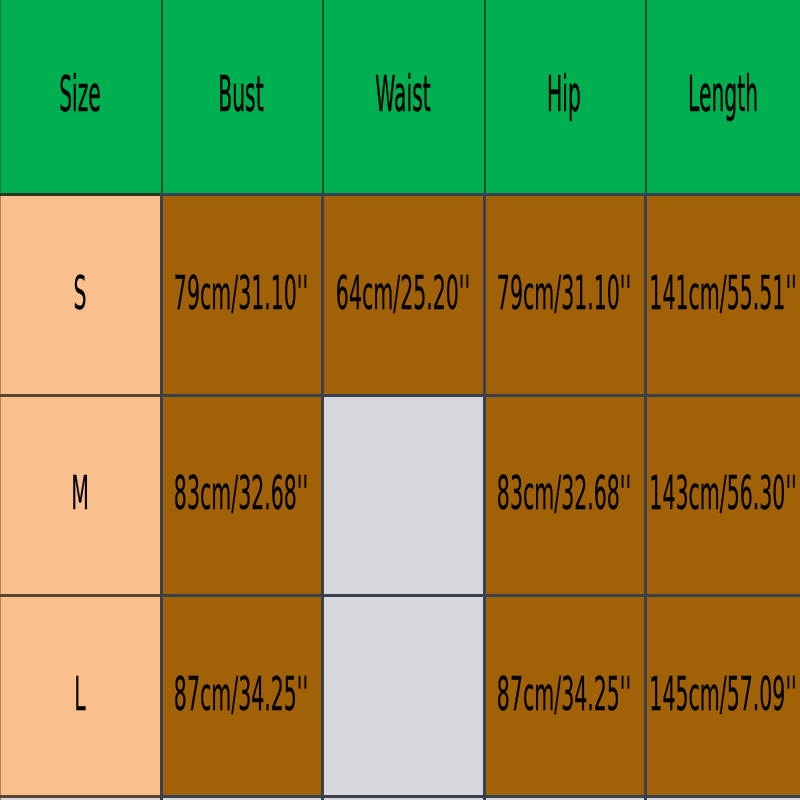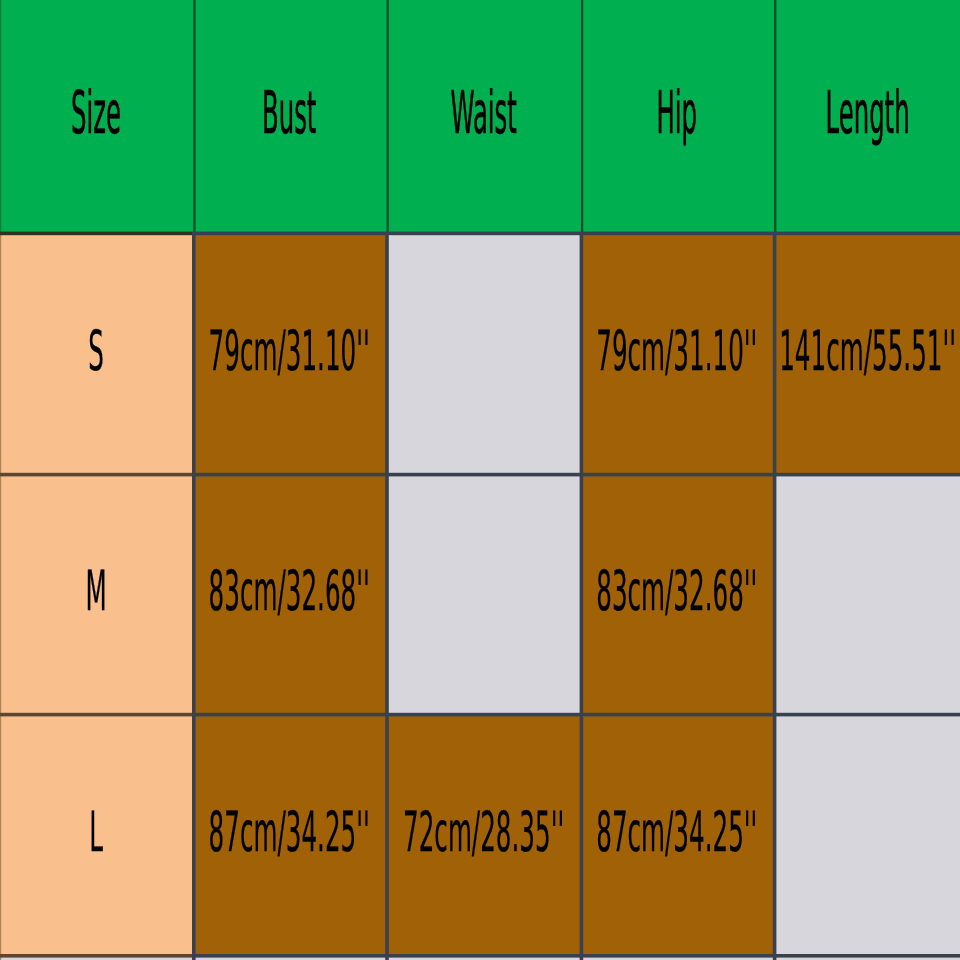--- a/index.html
+++ b/index.html
@@ -37,46 +37,52 @@
     </div>
   <div class="cell hdr" style="left:645px;top:-2px;width:156px;height:196.5px;">
       <span class="txt">Length</span>
     </div>
   <div class="cell sz" style="left:0px;top:194.5px;width:160.5px;height:200.75px;">
       <span class="txt">S</span>
     </div>
   <div class="cell dt" style="left:160.5px;top:194.5px;width:161.5px;height:200.75px;">
       <span class="txt">79cm/31.10''</span>
     </div>
+  <div class="cell dt" style="left:322px;top:194.5px;width:161.5px;height:200.75px;">
+      <span class="txt">64cm/25.20''</span>
+    </div>
   <div class="cell dt" style="left:483.5px;top:194.5px;width:161.5px;height:200.75px;">
       <span class="txt">79cm/31.10''</span>
     </div>
   <div class="cell dt" style="left:645px;top:194.5px;width:156px;height:200.75px;text-decoration:underline;">
       <span class="txt">141cm/55.51''</span>
     </div>
   <div class="cell sz" style="left:0px;top:395.25px;width:160.5px;height:200.0px;">
       <span class="txt">M</span>
     </div>
   <div class="cell dt" style="left:160.5px;top:395.25px;width:161.5px;height:200.0px;">
       <span class="txt">83cm/32.68''</span>
     </div>
   <div class="cell dt" style="left:483.5px;top:395.25px;width:161.5px;height:200.0px;">
       <span class="txt">83cm/32.68''</span>
     </div>
+  <div class="cell dt" style="left:645px;top:395.25px;width:156px;height:200.0px;">
+      <span class="txt">143cm/56.30''</span>
+    </div>
   <div class="cell sz" style="left:0px;top:595.75px;width:160.5px;height:200.0px;">
       <span class="txt">L</span>
     </div>
   <div class="cell dt" style="left:160.5px;top:595.75px;width:161.5px;height:200.0px;">
       <span class="txt">87cm/34.25''</span>
     </div>
-  <div class="cell dt" style="left:322px;top:595.75px;width:161.5px;height:200.0px;">
-      <span class="txt">72cm/28.35''</span>
-    </div>
   <div class="cell dt" style="left:483.5px;top:595.75px;width:161.5px;height:200.0px;">
       <span class="txt">87cm/34.25''</span>
+    </div>
+  <div class="cell dt" style="left:645px;top:595.75px;width:156px;height:200.0px;">
+      <span class="txt">145cm/57.09''</span>
     </div>
   <div class="gl" style="left:0px;top:0px;width:1.2px;height:194.5px;background:#0b7a42;"></div>
   <div class="gl" style="left:0px;top:194.5px;width:1.4px;height:605.5px;background:#ab8556;"></div>
   <div class="gl glh" style="left:160.5px;top:0px;width:2px;height:194.5px;"></div>
   <div class="gl" style="left:160px;top:194.5px;width:3px;height:605.5px;"></div>
   <div class="gl glh" style="left:321.5px;top:0px;width:2px;height:194.5px;"></div>
   <div class="gl" style="left:321px;top:194.5px;width:3px;height:605.5px;"></div>
   <div class="gl glh" style="left:483.5px;top:0px;width:2px;height:194.5px;"></div>
   <div class="gl" style="left:483px;top:194.5px;width:3px;height:605.5px;"></div>
   <div class="gl glh" style="left:644.5px;top:0px;width:2px;height:194.5px;"></div>

